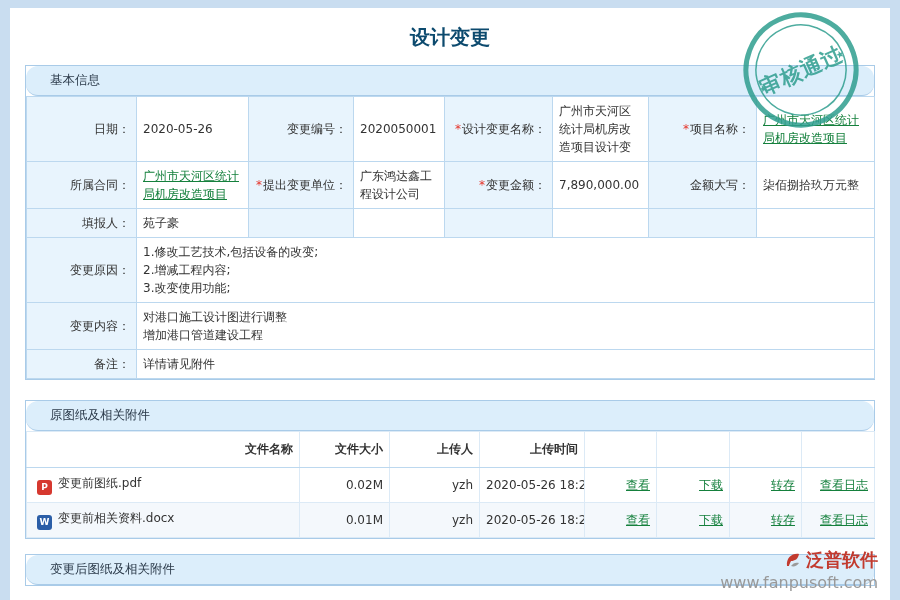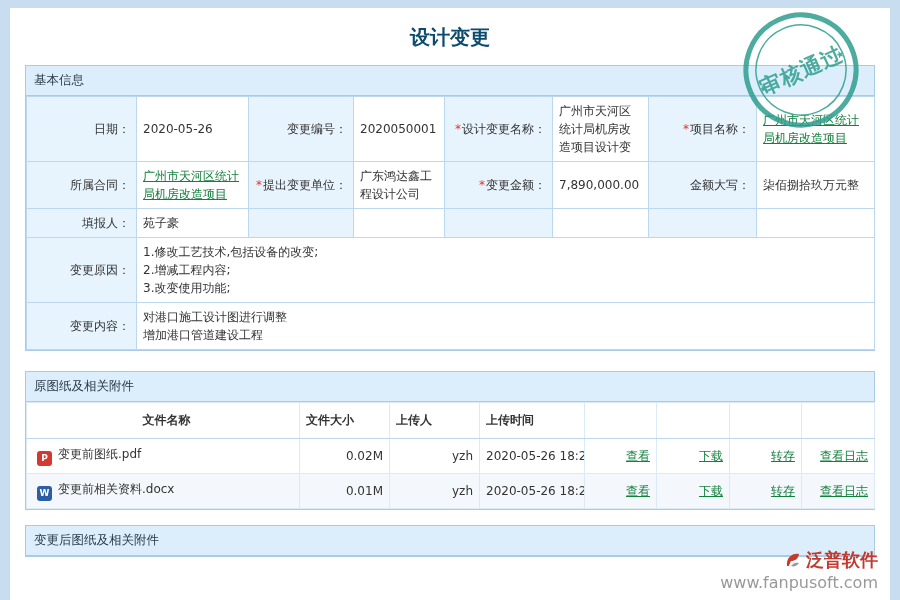--- a/index.html
+++ b/index.html
@@ -14,39 +14,39 @@
     position: absolute; left: 10px; right: 10px; top: 8px; bottom: 0;
     background: #fff; overflow: hidden;
   }
   .page-title {
     text-align: center; font-size: 20px; font-weight: bold; color: #0c4a6e;
     padding: 16px 0 14px;
   }
   .section { margin: 0 15px; border: 1px solid #a9cbe8; background: #fff; }
   .section-header {
     background: #dceefb; border-bottom: 1px solid #a9cbe8;
-    font-size: 12.5px; color: #2b3a4a; padding: 6px 8px;
+    font-size: 12.5px; color: #2b3a4a; padding: 6px 24px; border-radius: 12px;
   }
   table { border-collapse: collapse; width: 100%; table-layout: fixed; }
   .basic-table td {
     border: 1px solid #bcd8ef; font-size: 12px; color: #333;
     padding: 5px 6px; line-height: 1.5; word-break: break-all; vertical-align: middle;
   }
   .basic-table td.lbl { background: #e8f4fd; text-align: right; }
   .req { color: #e5342a; margin-right: 1px; }
   a.lnk { color: #15803d; text-decoration: underline; cursor: pointer; }
   .att-table td, .att-table th {
     border: 1px solid #dceaf6; font-size: 12px; color: #333; padding: 7px 6px;
     white-space: nowrap; overflow: hidden;
   }
   .att-table th {
-    font-weight: bold; text-align: left; background: #fff;
+    font-weight: bold; text-align: right; background: #fff;
     border-bottom: 1px solid #bcd8ef; padding: 9px 6px;
   }
-  .att-table th.left { text-align: center; padding-left: 13px; }
+  .att-table th.left { text-align: right; padding-left: 13px; }
   .att-table tr.alt td { background: #f4f8fc; }
   .att-table td.c { text-align: right; }
   .att-table td.name-cell { padding-left: 10px; }
   .ficon {
     display: inline-block; width: 15px; height: 15px; border-radius: 3px;
     color: #fff; font-size: 9px; font-weight: bold; text-align: center;
     line-height: 15px; margin-right: 6px; vertical-align: -3px;
   }
   .ficon.pdf { background: #d6382f; }
   .ficon.word { background: #2b5ea7; }
@@ -117,20 +117,24 @@
           <div>3.改变使用功能;</div>
         </td>
       </tr>
       <tr>
         <td class="lbl"><span>变更内容：</span></td>
         <td colspan="7">
           <div>对港口施工设计图进行调整</div>
           <div>增加港口管道建设工程</div>
         </td>
       </tr>
+      <tr>
+        <td class="lbl"><span>备注：</span></td>
+        <td colspan="7">详情请见附件</td>
+      </tr>
     </tbody>
       </table>
   </div>
 
   <div class="gap"></div>
 
   <div class="section">
     <div class="section-header">原图纸及相关附件</div>
     <table class="att-table">
       <colgroup>

